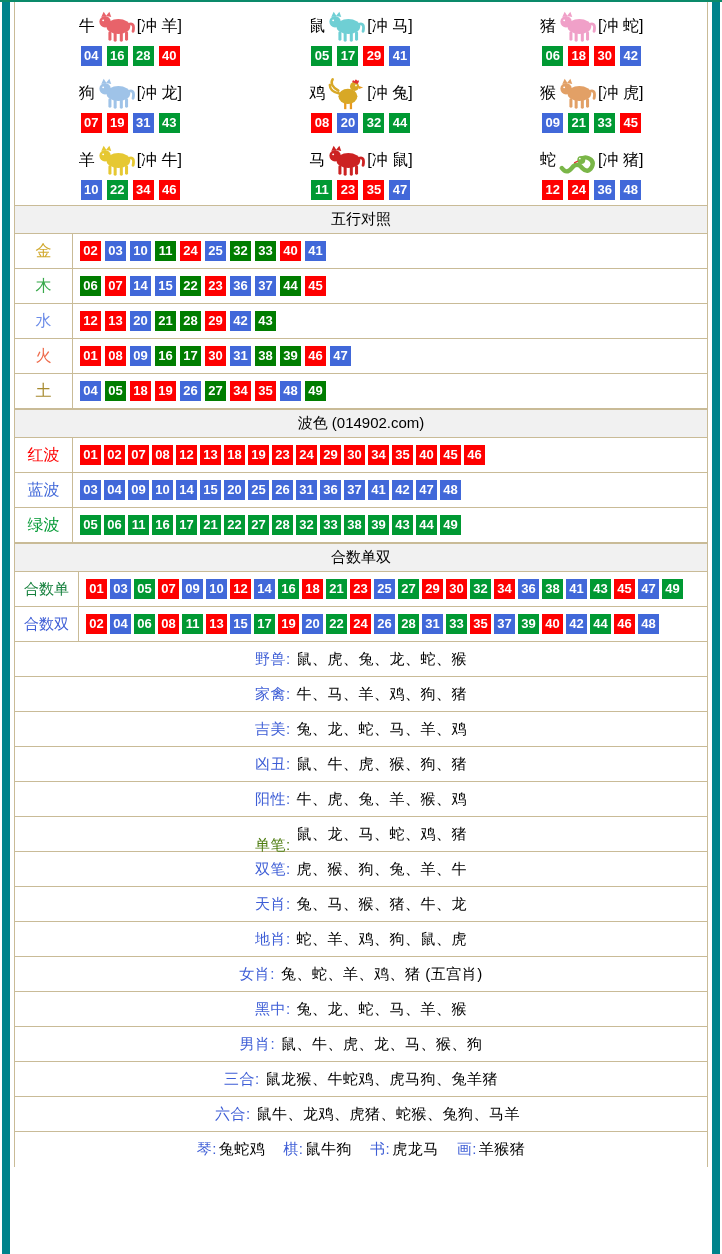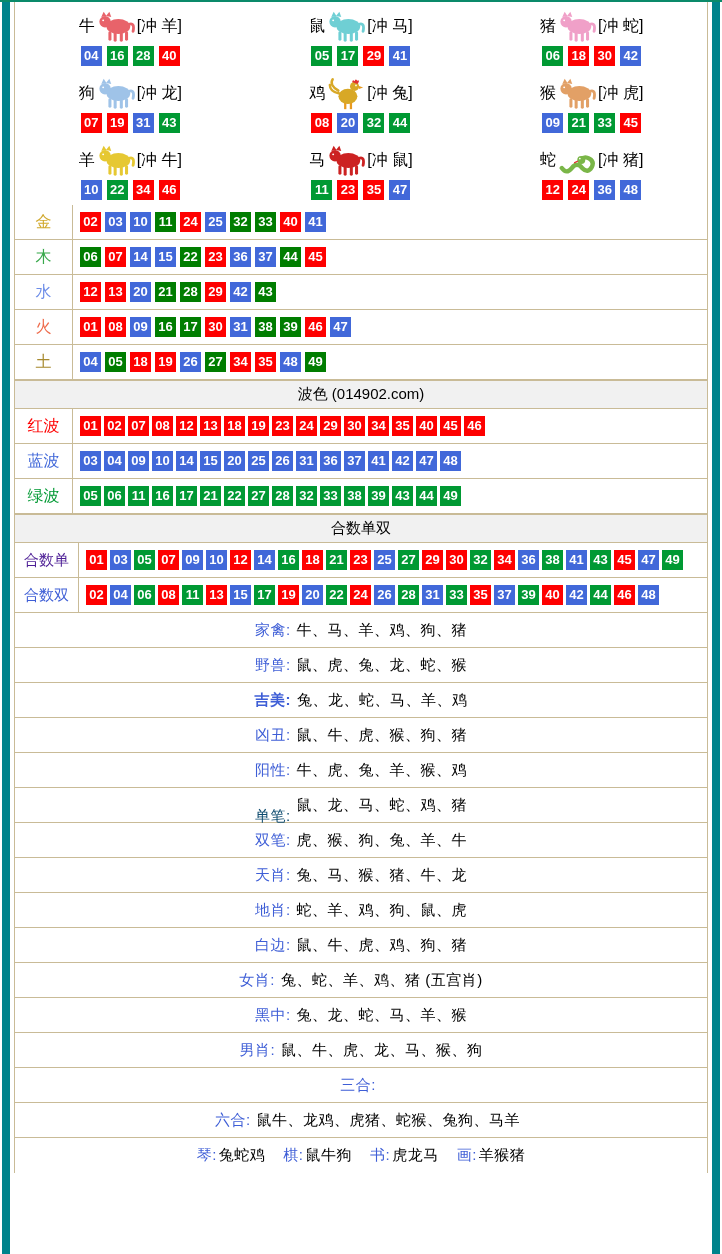--- a/index.html
+++ b/index.html
@@ -274,20 +274,23 @@
           </div>
           <div class="zline2">
             <span class="chip" style="background: rgb(254, 0, 0);">12</span>
             <span class="chip" style="background: rgb(254, 0, 0);">24</span>
             <span class="chip" style="background: rgb(65, 104, 217);">36</span>
             <span class="chip" style="background: rgb(65, 104, 217);">48</span>
           </div>
         </div>
       </div>
 
+    <div class="sec-header">
+      <span>五行对照</span>
+    </div>
     <div id="five-rows" class="five">
         <div class="num-row">
           <span class="row-label" style="color: rgb(209, 169, 46);">金</span>
           <span class="chips">
             <span class="chip" style="background: rgb(254, 0, 0);">02</span>
             <span class="chip" style="background: rgb(65, 104, 217);">03</span>
             <span class="chip" style="background: rgb(65, 104, 217);">10</span>
             <span class="chip" style="background: rgb(0, 125, 0);">11</span>
             <span class="chip" style="background: rgb(254, 0, 0);">24</span>
             <span class="chip" style="background: rgb(65, 104, 217);">25</span>
@@ -426,21 +429,21 @@
             <span class="chip" style="background: rgb(0, 153, 51);">49</span>
           </span>
         </div>
       </div>
 
     <div class="sec-header">
       <span>合数单双</span>
     </div>
     <div id="sum-rows" class="sum">
         <div class="num-row">
-          <span class="row-label" style="color: #4c1d95;">合数单</span>
+          <span class="row-label" style="color: #15803d;">合数单</span>
           <span class="chips">
             <span class="chip" style="background: rgb(254, 0, 0);">01</span>
             <span class="chip" style="background: rgb(65, 104, 217);">03</span>
             <span class="chip" style="background: rgb(0, 153, 51);">05</span>
             <span class="chip" style="background: rgb(254, 0, 0);">07</span>
             <span class="chip" style="background: rgb(65, 104, 217);">09</span>
             <span class="chip" style="background: rgb(65, 104, 217);">10</span>
             <span class="chip" style="background: rgb(254, 0, 0);">12</span>
             <span class="chip" style="background: rgb(65, 104, 217);">14</span>
             <span class="chip" style="background: rgb(0, 153, 51);">16</span>
@@ -488,73 +491,70 @@
             <span class="chip" style="background: rgb(65, 104, 217);">42</span>
             <span class="chip" style="background: rgb(0, 153, 51);">44</span>
             <span class="chip" style="background: rgb(254, 0, 0);">46</span>
             <span class="chip" style="background: rgb(65, 104, 217);">48</span>
           </span>
         </div>
       </div>
 
     <div id="attr-rows">
         <div class="attr-row">
+          <span class="albl" style="color: rgb(62, 94, 214);">野兽:</span>
+          <span>鼠、虎、兔、龙、蛇、猴</span>
+        </div>
+        <div class="attr-row">
           <span class="albl" style="color: rgb(62, 94, 214);">家禽:</span>
           <span>牛、马、羊、鸡、狗、猪</span>
         </div>
         <div class="attr-row">
-          <span class="albl" style="color: rgb(62, 94, 214);">野兽:</span>
-          <span>鼠、虎、兔、龙、蛇、猴</span>
-        </div>
-        <div class="attr-row">
-          <span class="albl" style="color: rgb(62, 94, 214); font-weight: bold;">吉美:</span>
+          <span class="albl" style="color: rgb(62, 94, 214);">吉美:</span>
           <span>兔、龙、蛇、马、羊、鸡</span>
         </div>
         <div class="attr-row">
           <span class="albl" style="color: rgb(62, 94, 214);">凶丑:</span>
           <span>鼠、牛、虎、猴、狗、猪</span>
         </div>
         <div class="attr-row">
           <span class="albl" style="color: rgb(62, 94, 214);">阳性:</span>
           <span>牛、虎、兔、羊、猴、鸡</span>
         </div>
         <div class="attr-row">
-          <span class="albl" style="color: #0c4a6e; margin-top: 23px;">单笔:</span>
+          <span class="albl" style="color: #4d7c0f; margin-top: 23px;">单笔:</span>
           <span>鼠、龙、马、蛇、鸡、猪</span>
         </div>
         <div class="attr-row">
           <span class="albl" style="color: rgb(62, 94, 214);">双笔:</span>
           <span>虎、猴、狗、兔、羊、牛</span>
         </div>
         <div class="attr-row">
           <span class="albl" style="color: rgb(62, 94, 214);">天肖:</span>
           <span>兔、马、猴、猪、牛、龙</span>
         </div>
         <div class="attr-row">
           <span class="albl" style="color: rgb(62, 94, 214);">地肖:</span>
           <span>蛇、羊、鸡、狗、鼠、虎</span>
         </div>
         <div class="attr-row">
-          <span class="albl" style="color: rgb(62, 94, 214);">白边:</span>
-          <span>鼠、牛、虎、鸡、狗、猪</span>
-        </div>
-        <div class="attr-row">
           <span class="albl" style="color: rgb(62, 94, 214);">女肖:</span>
           <span>兔、蛇、羊、鸡、猪 (五宫肖)</span>
         </div>
         <div class="attr-row">
           <span class="albl" style="color: rgb(62, 94, 214);">黑中:</span>
           <span>兔、龙、蛇、马、羊、猴</span>
         </div>
         <div class="attr-row">
           <span class="albl" style="color: rgb(62, 94, 214);">男肖:</span>
           <span>鼠、牛、虎、龙、马、猴、狗</span>
         </div>
         <div class="attr-row">
           <span class="albl" style="color: rgb(62, 94, 214);">三合:</span>
+          <span>鼠龙猴、牛蛇鸡、虎马狗、兔羊猪</span>
         </div>
         <div class="attr-row">
           <span class="albl" style="color: rgb(62, 94, 214); margin-left: 13px;">六合:</span>
           <span>鼠牛、龙鸡、虎猪、蛇猴、兔狗、马羊</span>
         </div>
       </div>
 
     <div id="bottom-row" class="attr-row bottom-row">
         <span class="bpair"><span class="albl" style="color: rgb(62, 94, 214);">琴:</span><span>兔蛇鸡</span></span>
         <span class="bpair"><span class="albl" style="color: rgb(62, 94, 214);">棋:</span><span>鼠牛狗</span></span>

